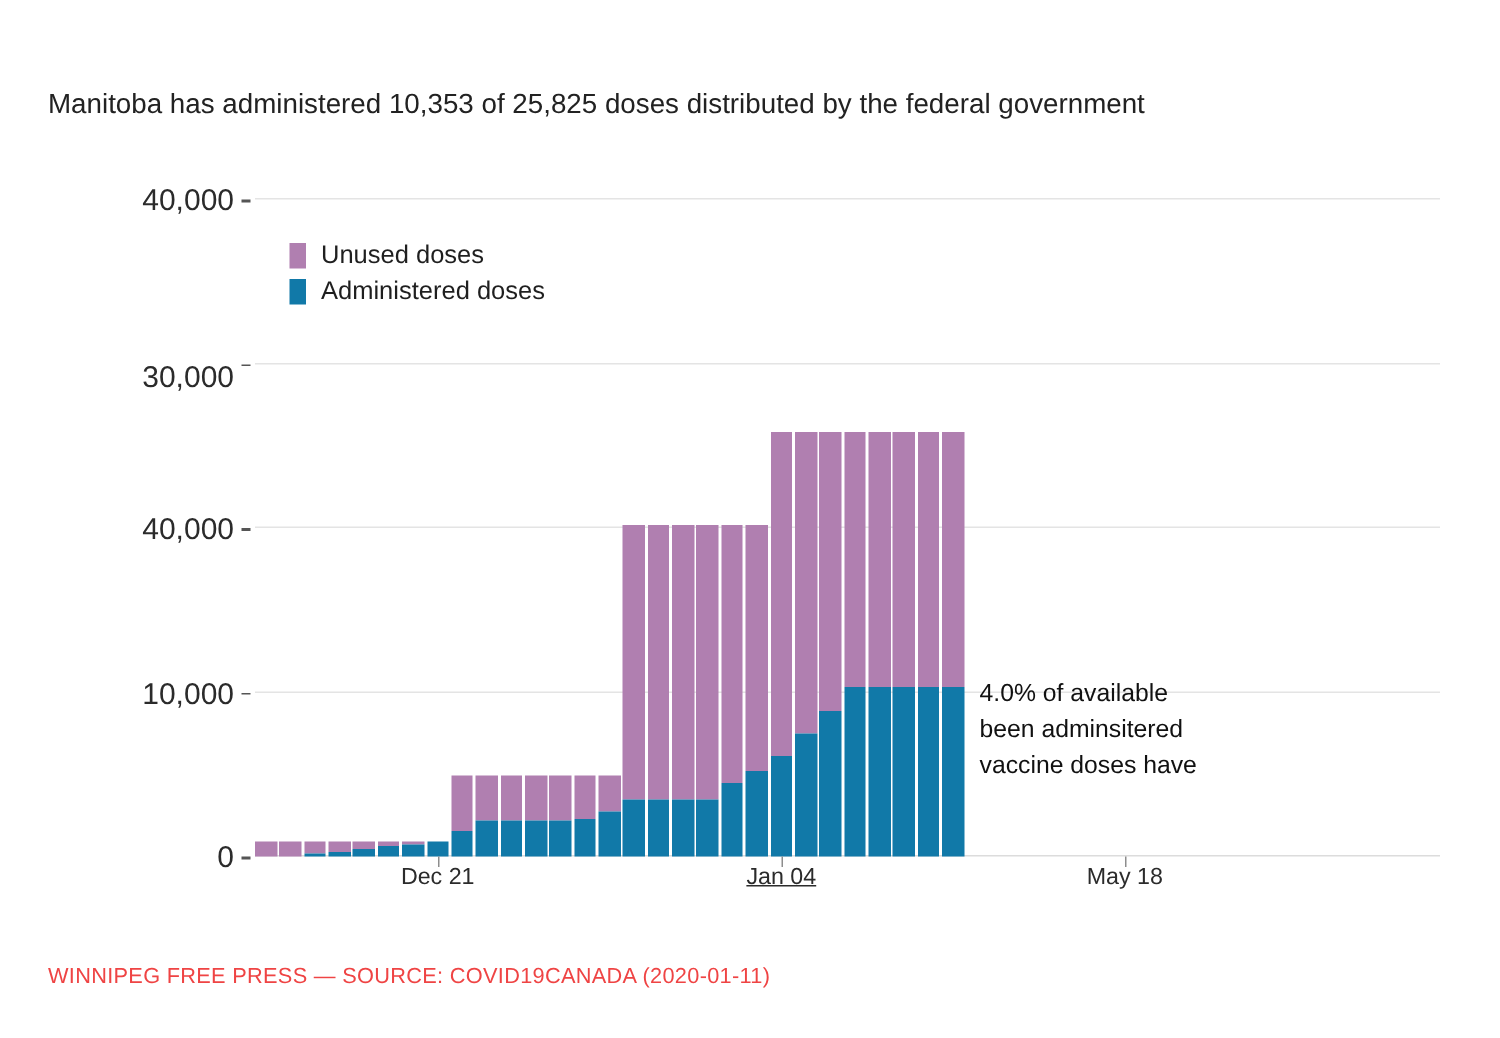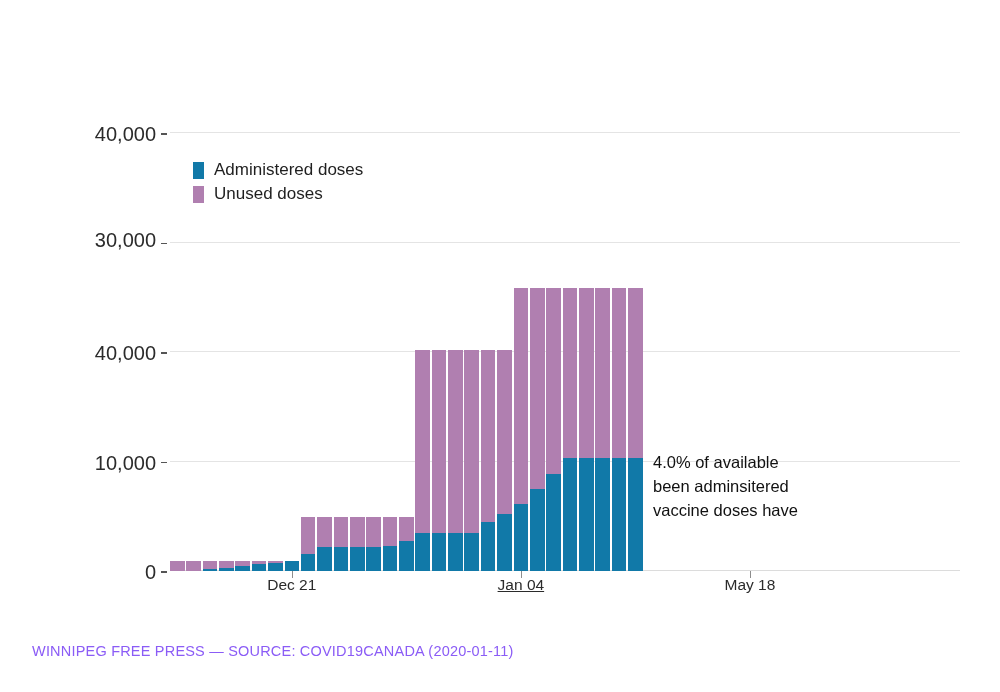--- a/index.html
+++ b/index.html
@@ -148,38 +148,39 @@
     width: 1000px;
     height: 1px;
     background: #ffffff;
   }
   #source-note {
     position: absolute;
     left: 32px;
     top: 643px;
     font-size: 14.5px;
     letter-spacing: 0.2px;
-    color: #8b5cf6;
+    color: #ef4444;
     white-space: nowrap;
   }
 </style>
 </head>
 <body>
 
 <div id="page">
 
+  <div id="chart-subtitle">Manitoba has administered 10,353 of 25,825 doses distributed by the federal government</div>
 
   <div id="y-axis">
       <div class="ylab" style="top: 561px;">0</div>
       <div class="ydash" style="top: 571px;"></div>
       <div class="ylab" style="top: 451.5px;">10,000</div>
       <div class="ydash" style="top: 461.5px;"></div>
       <div class="ylab" style="top: 342px;">40,000</div>
       <div class="ydash" style="top: 352px;"></div>
-      <div class="ylab" style="top: 229px;">30,000</div>
+      <div class="ylab" style="top: 241px;">30,000</div>
       <div class="ydash" style="top: 242.5px;"></div>
       <div class="ylab" style="top: 123px;">40,000</div>
       <div class="ydash" style="top: 133px;"></div>
     </div>
 
   <div id="plot-area">
     <div id="gridlines">
         <div class="gridline zero-line" style="bottom: 0px;"></div>
         <div class="gridline" style="bottom: 109.5px;"></div>
         <div class="gridline" style="bottom: 219px;"></div>
@@ -307,26 +308,26 @@
       <div class="x-tick" style="left: 291.82px;"></div>
       <div class="x-label" style="left: 291.82px;">Dec 21</div>
       <div class="x-tick" style="left: 520.86px;"></div>
       <div class="x-label" style="left: 520.86px; text-decoration: underline;">Jan 04</div>
       <div class="x-tick" style="left: 749.9px;"></div>
       <div class="x-label" style="left: 749.9px;">May 18</div>
     </div>
 
   <div id="legend">
     <div class="legend-row">
+      <span class="legend-swatch" style="background: rgb(176, 127, 176);"></span>
+      <span class="legend-label">Unused doses</span>
+    </div>
+    <div class="legend-row">
       <span class="legend-swatch" style="background: rgb(17, 121, 168);"></span>
       <span class="legend-label">Administered doses</span>
-    </div>
-    <div class="legend-row">
-      <span class="legend-swatch" style="background: rgb(176, 127, 176);"></span>
-      <span class="legend-label">Unused doses</span>
     </div>
   </div>
 
   <div id="annotation">
     <div>4.0% of available</div>
     <div>been adminsitered</div>
     <div>vaccine doses have</div>
   </div>
 
   <div id="footer-rule"></div>

